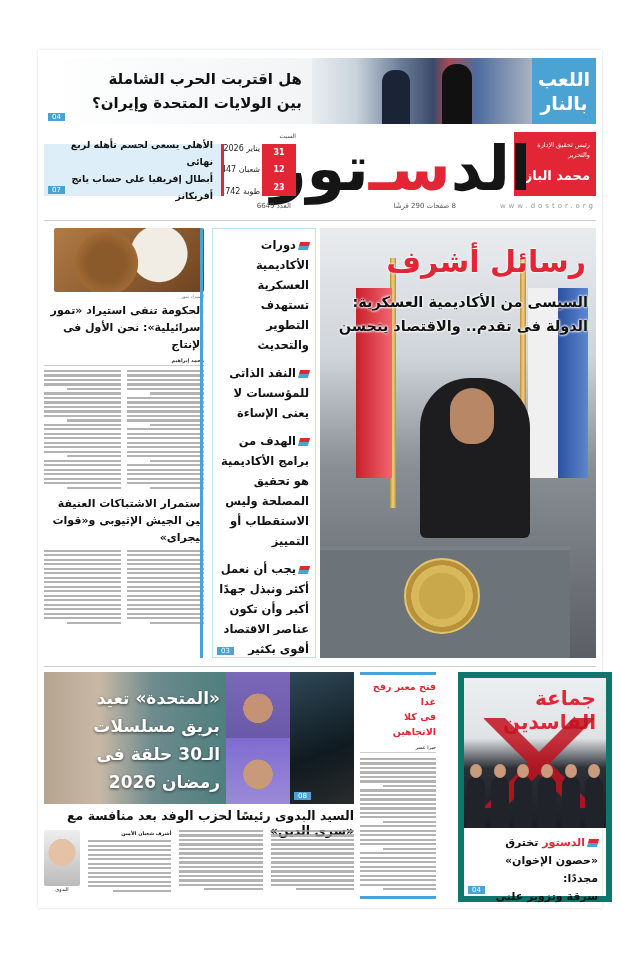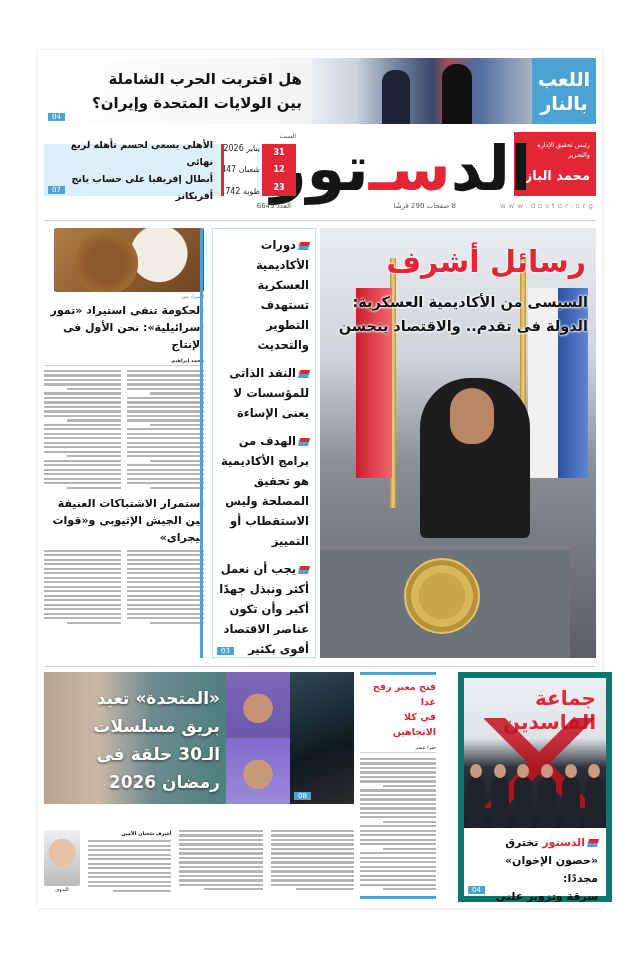--- a/index.html
+++ b/index.html
@@ -317,20 +317,21 @@
     <div class="bl-main">
       <div class="t">
         <div class="l">«المتحدة» تعيد</div>
         <div class="l">بريق مسلسلات</div>
         <div class="l">الـ30 حلقة فى</div>
         <div class="l">رمضان 2026</div>
       </div>
     </div>
   </div>
 
+  <div class="h-bottom">السيد البدوى رئيسًا لحزب الوفد بعد منافسة مع «سرى الدين»</div>
   <div class="bottom-cols">
     <div class="tcol">
         <div class="tline"></div>
         <div class="tline"></div>
         <div class="tline"></div>
         <div class="tline"></div>
         <div class="tline"></div>
         <div class="tline"></div>
         <div class="tline"></div>
         <div class="tline"></div>

